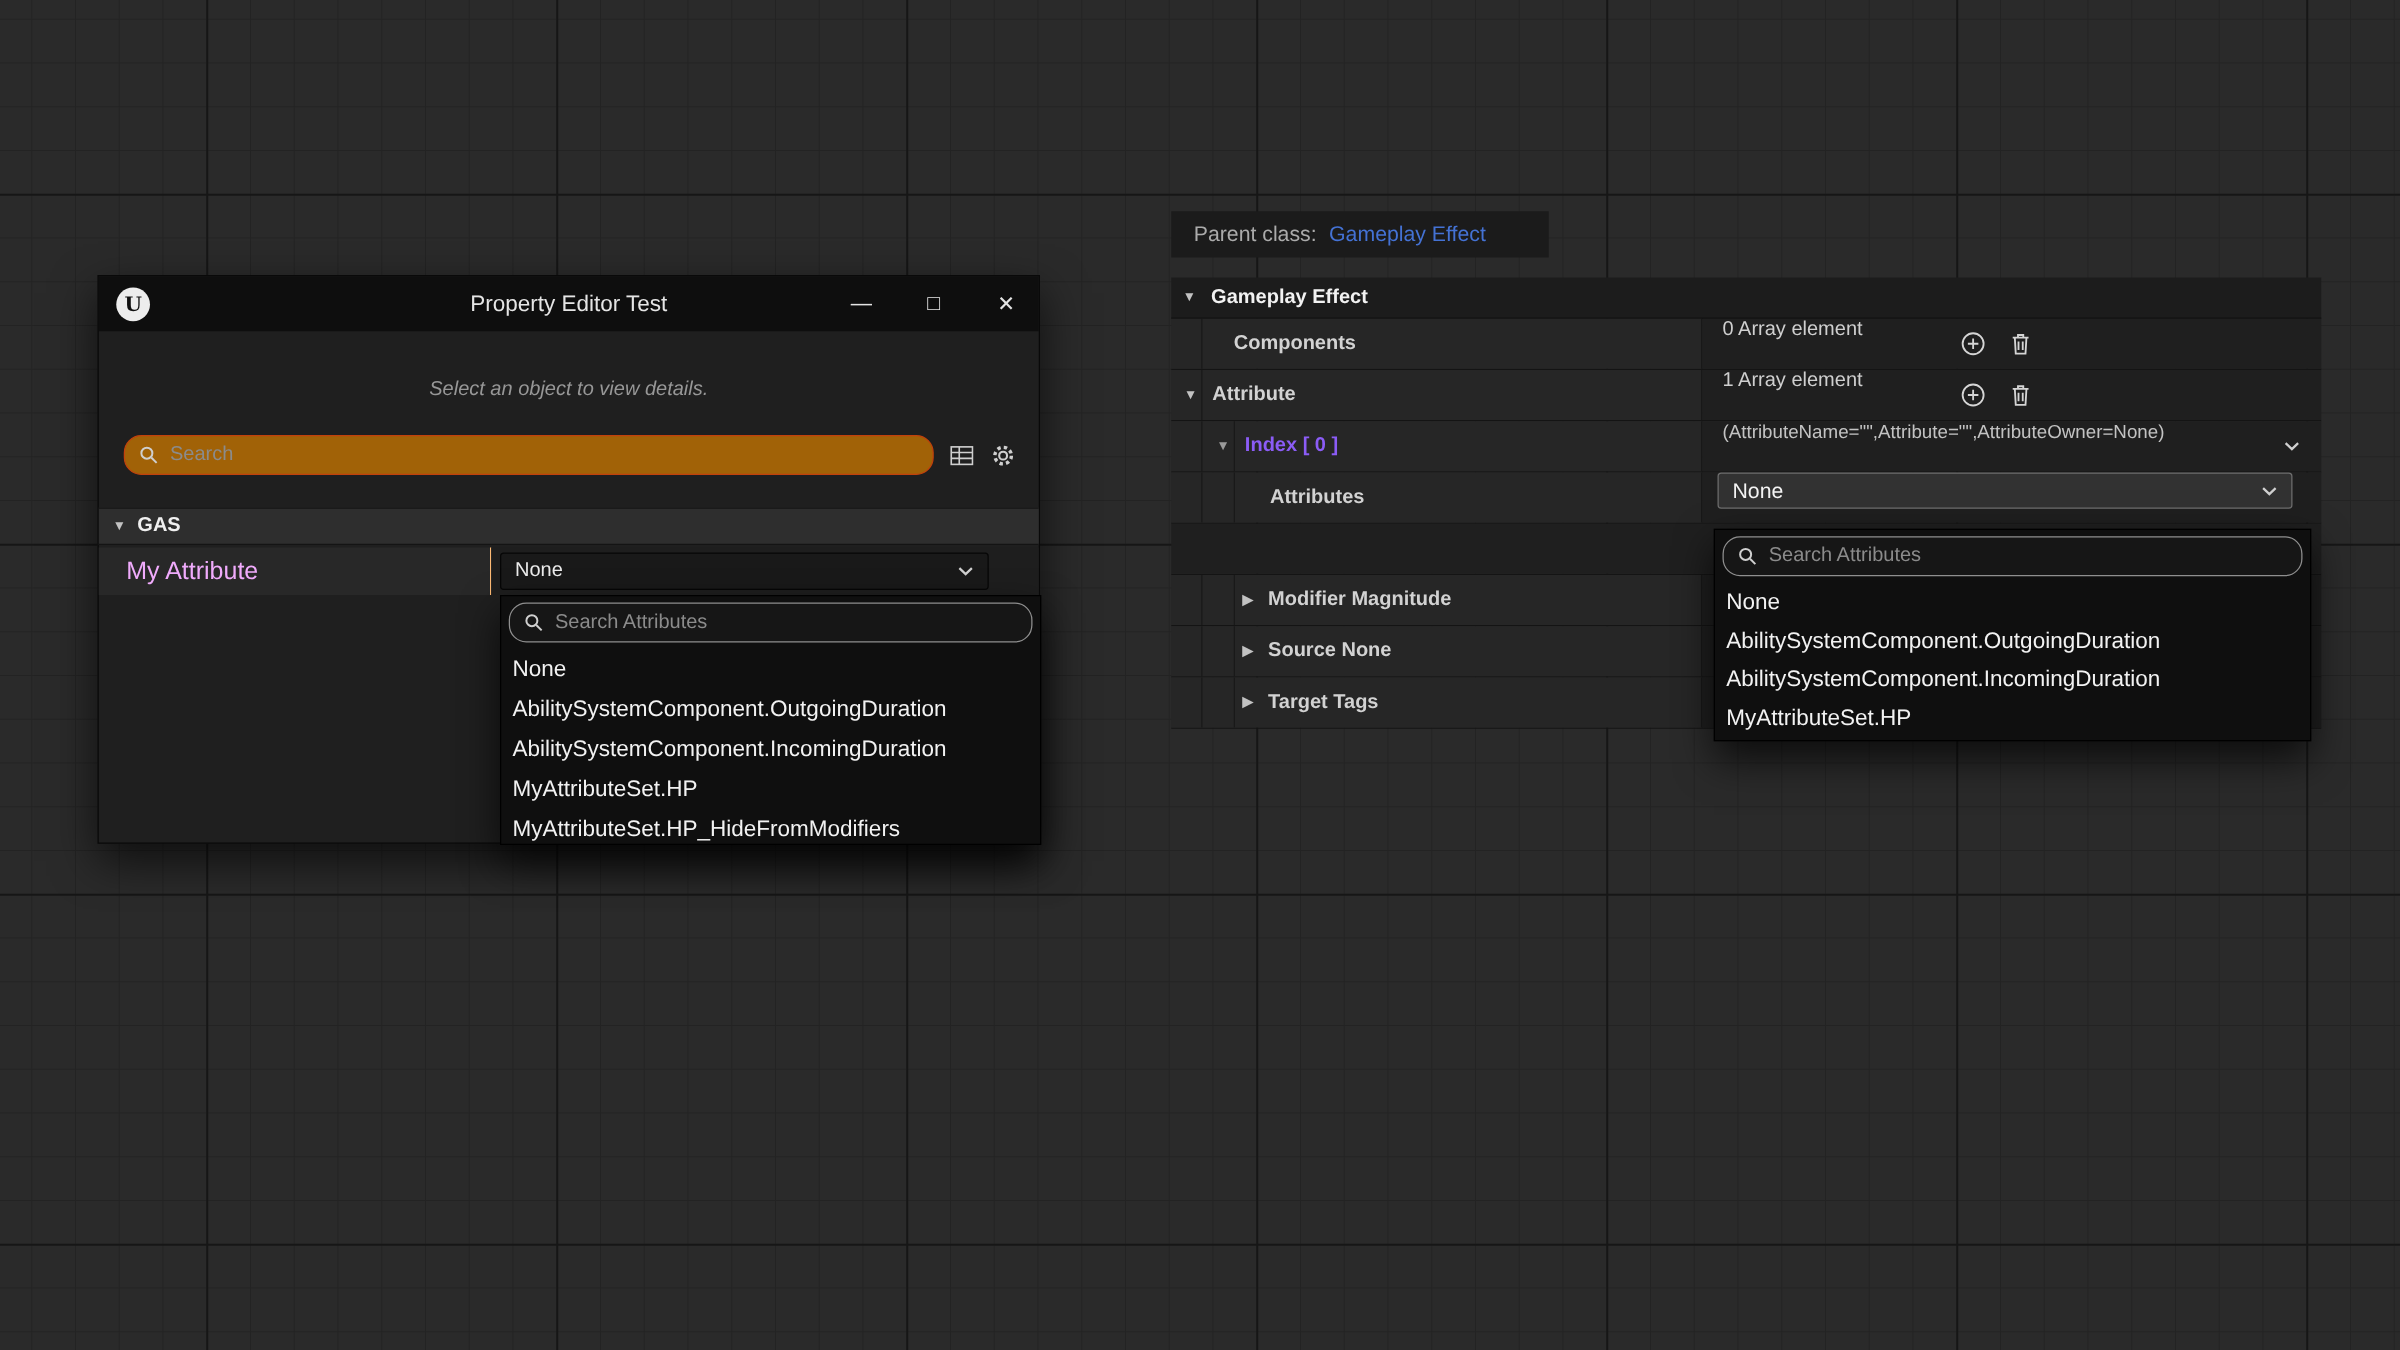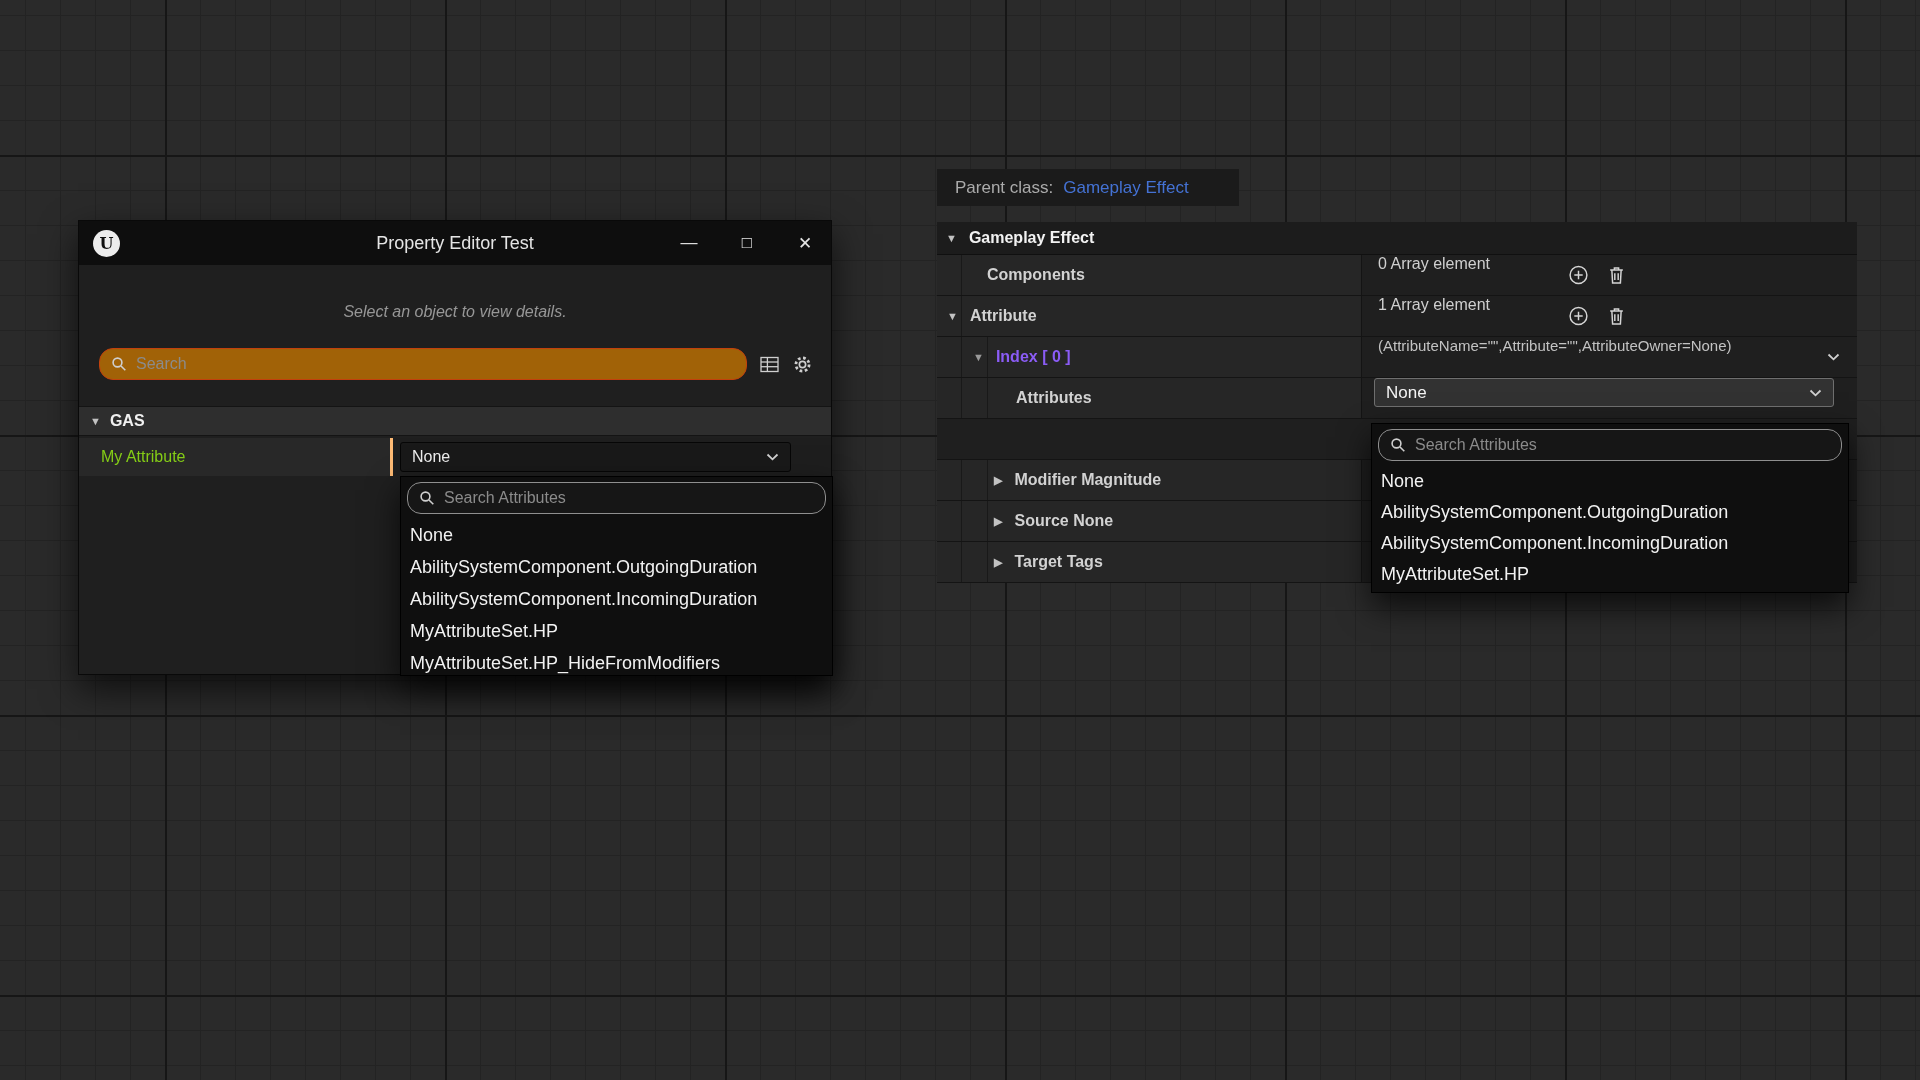--- a/index.html
+++ b/index.html
@@ -57,23 +57,23 @@
   .pill input::placeholder{ color:#8b8b8b; }
 
   .gas-row{
     margin-top:26px; height:30px; background:#2e2e2e;
     border-top:1px solid #141414; border-bottom:1px solid #141414;
     display:flex; align-items:center; gap:9px; padding:0 11px;
     color:#f0f0f0; font-weight:bold; font-size:16px;
   }
   .prop-row{ margin-top:2px; height:38px; display:flex; }
   .prop-name{
-    width:314px; background:#282828; border-right:3px solid #fdba74;
+    width:314px; background:#282828; border-right:1px solid #fdba74;
     display:flex; align-items:center; padding-left:22px;
-    color:#84cc16; font-size:16px;
+    color:#f0abfc; font-size:20px;
   }
   .prop-value{ flex:1; background:#1e1e1e; display:flex; align-items:center; padding-left:7px; }
   .combo{
     width:391px; height:30px; background:#191919; border:1px solid #060606; border-radius:3px;
     display:flex; align-items:center; padding:0 11px; color:#ececec; font-size:16px;
   }
   .combo .chev{ margin-left:auto; }
 
   .popup{
     position:absolute; background:#0f0f0f; border:1px solid #000;

